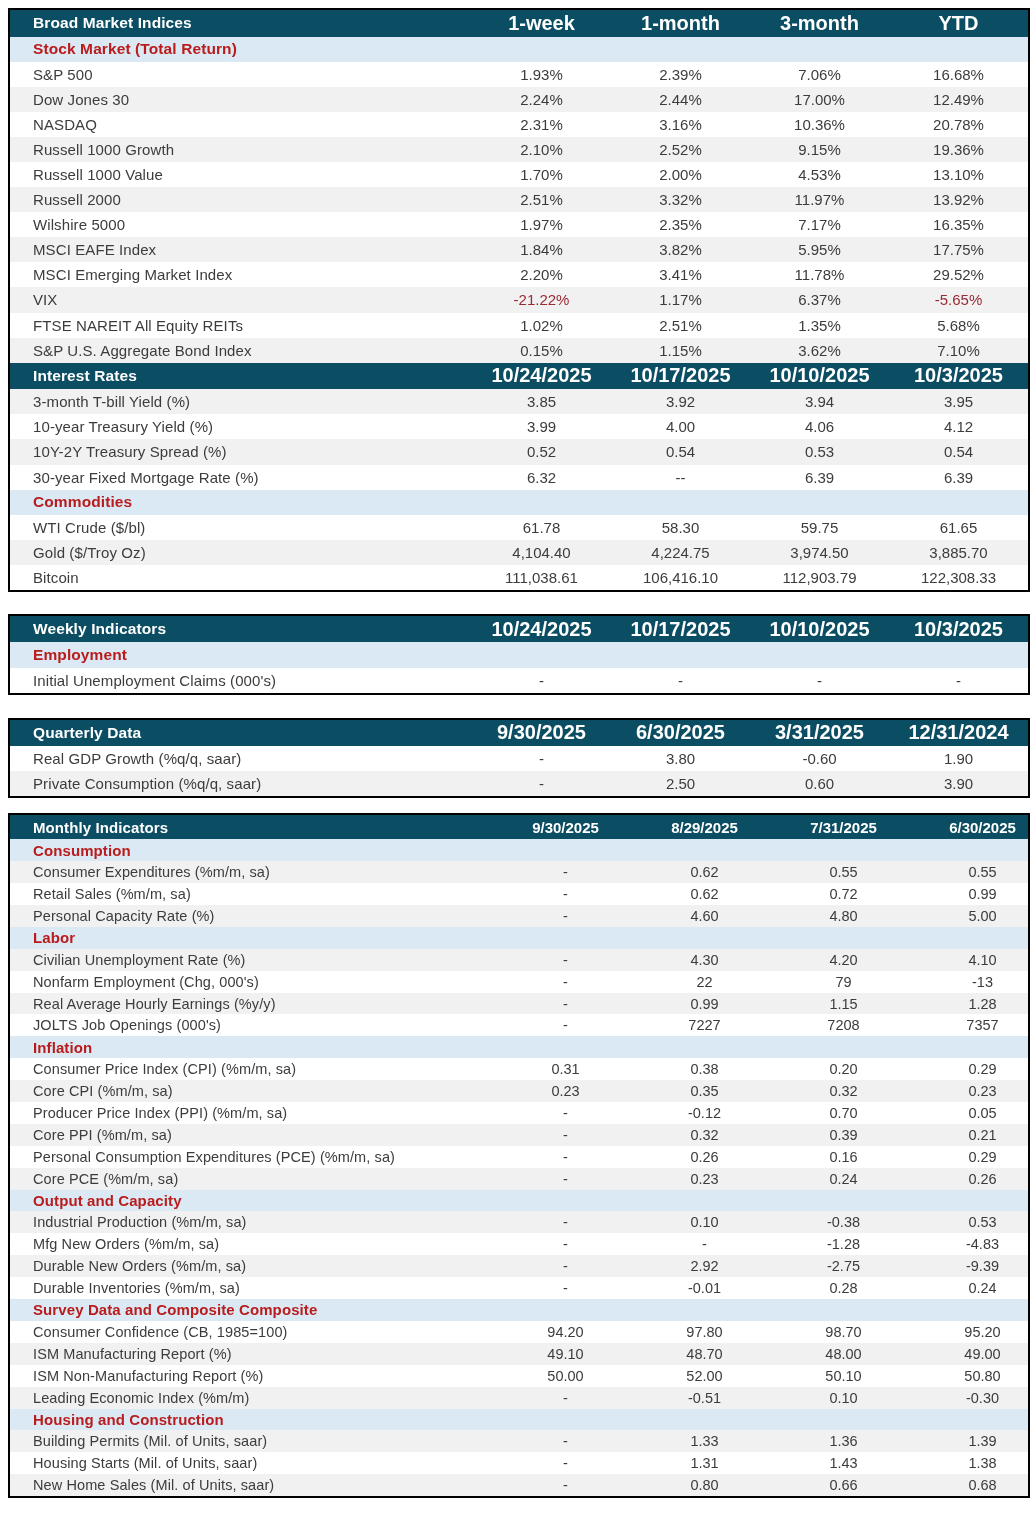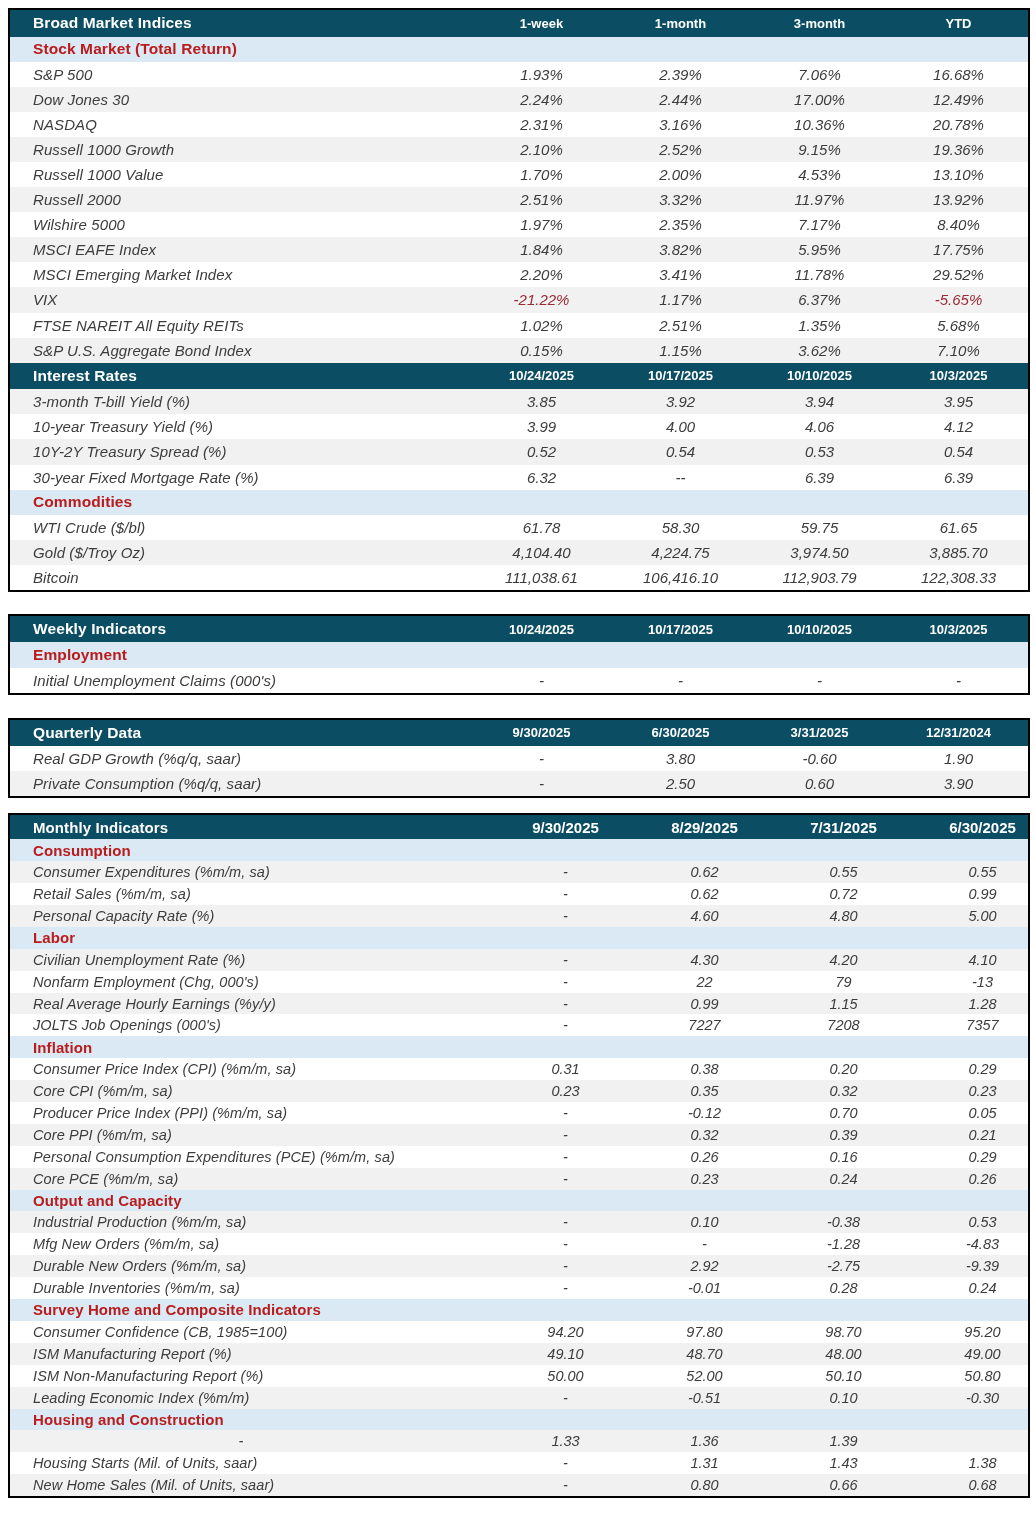--- a/index.html
+++ b/index.html
@@ -34,36 +34,36 @@
   .row.header {
     background: var(--header-bg);
     color: var(--header-text);
     font-weight: bold;
   }
   .row.section {
     background: var(--section-bg);
     color: #b91c1c;
     font-weight: bold;
   }
-  .row.data { background: #ffffff; color: #3c3c3c; font-style: italic; }
+  .row.data { background: #ffffff; color: #3c3c3c; }
   .row.data.shaded { background: var(--row-alt); }
 
   .cell { overflow: hidden; white-space: nowrap; }
   .cell.label {
     padding-left: 23px;
     text-align: left;
     font-size: 15px;
     letter-spacing: 0.1px;
   }
   .row.header .cell.label, .row.section .cell.label { font-size: 15.5px; }
   .cell.val {
     text-align: center;
     font-size: 15px;
   }
-  .row.header .cell.val { font-size: 13px; }
+  .row.header .cell.val { font-size: 20px; }
   .rows-sm .cell.label, .rows-sm .cell.val { font-size: 14.5px; }
   .rows-sm .row.header .cell.label, .rows-sm .row.header .cell.val,
   .rows-sm .row.section .cell.label { font-size: 15px; }
 
   .cell.val.neg { color: var(--neg-color); text-align: center; }
 
   #table-weekly   { margin-top: 22px; }
   #table-quarterly{ margin-top: 23px; }
   #table-monthly  { margin-top: 15px; }
 </style>
@@ -126,21 +126,21 @@
         <div class="cell val">2.51%</div>
         <div class="cell val">3.32%</div>
         <div class="cell val">11.97%</div>
         <div class="cell val">13.92%</div>
       </div>
       <div class="row data">
         <div class="cell label">Wilshire 5000</div>
         <div class="cell val">1.97%</div>
         <div class="cell val">2.35%</div>
         <div class="cell val">7.17%</div>
-        <div class="cell val">8.40%</div>
+        <div class="cell val">16.35%</div>
       </div>
       <div class="row data shaded">
         <div class="cell label">MSCI EAFE Index</div>
         <div class="cell val">1.84%</div>
         <div class="cell val">3.82%</div>
         <div class="cell val">5.95%</div>
         <div class="cell val">17.75%</div>
       </div>
       <div class="row data">
         <div class="cell label">MSCI Emerging Market Index</div>
@@ -432,21 +432,21 @@
         <div class="cell val">-9.39</div>
       </div>
       <div class="row data">
         <div class="cell label">Durable Inventories (%m/m, sa)</div>
         <div class="cell val">-</div>
         <div class="cell val">-0.01</div>
         <div class="cell val">0.28</div>
         <div class="cell val">0.24</div>
       </div>
       <div class="row section">
-        <div class="cell label">Survey Home and Composite Indicators</div>
+        <div class="cell label">Survey Data and Composite Composite</div>
         <div class="cell val"></div>
         <div class="cell val"></div>
         <div class="cell val"></div>
         <div class="cell val"></div>
       </div>
       <div class="row data">
         <div class="cell label">Consumer Confidence (CB, 1985=100)</div>
         <div class="cell val">94.20</div>
         <div class="cell val">97.80</div>
         <div class="cell val">98.70</div>
@@ -474,20 +474,21 @@
         <div class="cell val">-0.30</div>
       </div>
       <div class="row section">
         <div class="cell label">Housing and Construction</div>
         <div class="cell val"></div>
         <div class="cell val"></div>
         <div class="cell val"></div>
         <div class="cell val"></div>
       </div>
       <div class="row data shaded">
+        <div class="cell label">Building Permits (Mil. of Units, saar)</div>
         <div class="cell val">-</div>
         <div class="cell val">1.33</div>
         <div class="cell val">1.36</div>
         <div class="cell val">1.39</div>
       </div>
       <div class="row data">
         <div class="cell label">Housing Starts (Mil. of Units, saar)</div>
         <div class="cell val">-</div>
         <div class="cell val">1.31</div>
         <div class="cell val">1.43</div>

